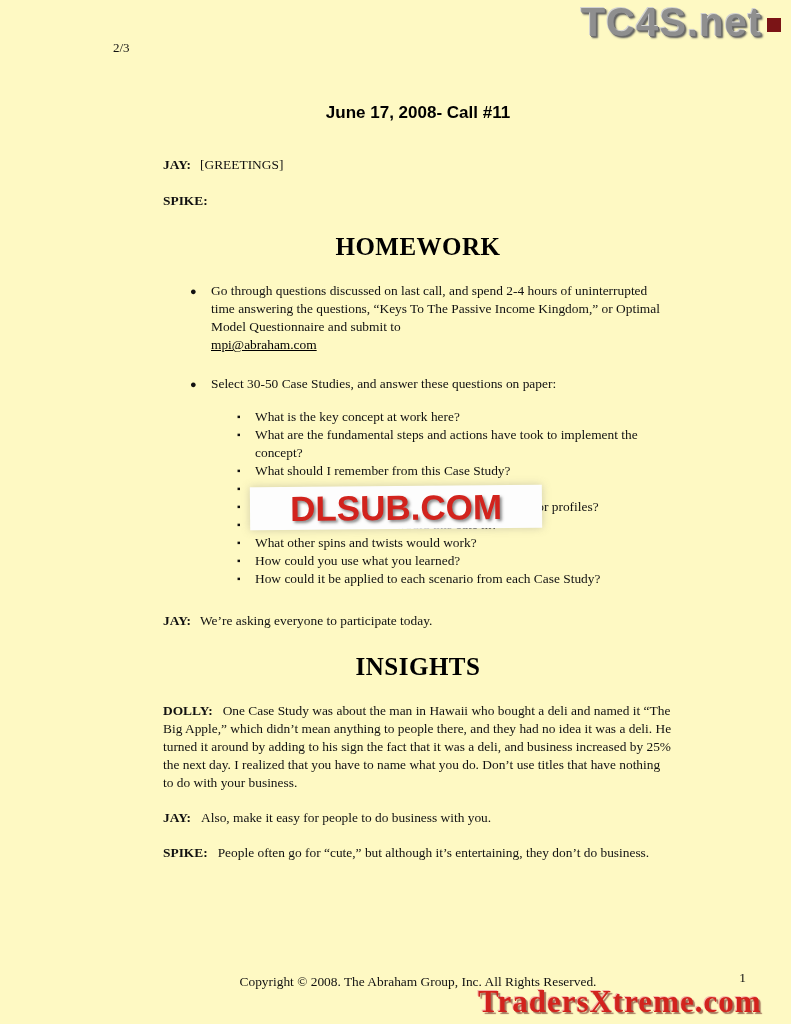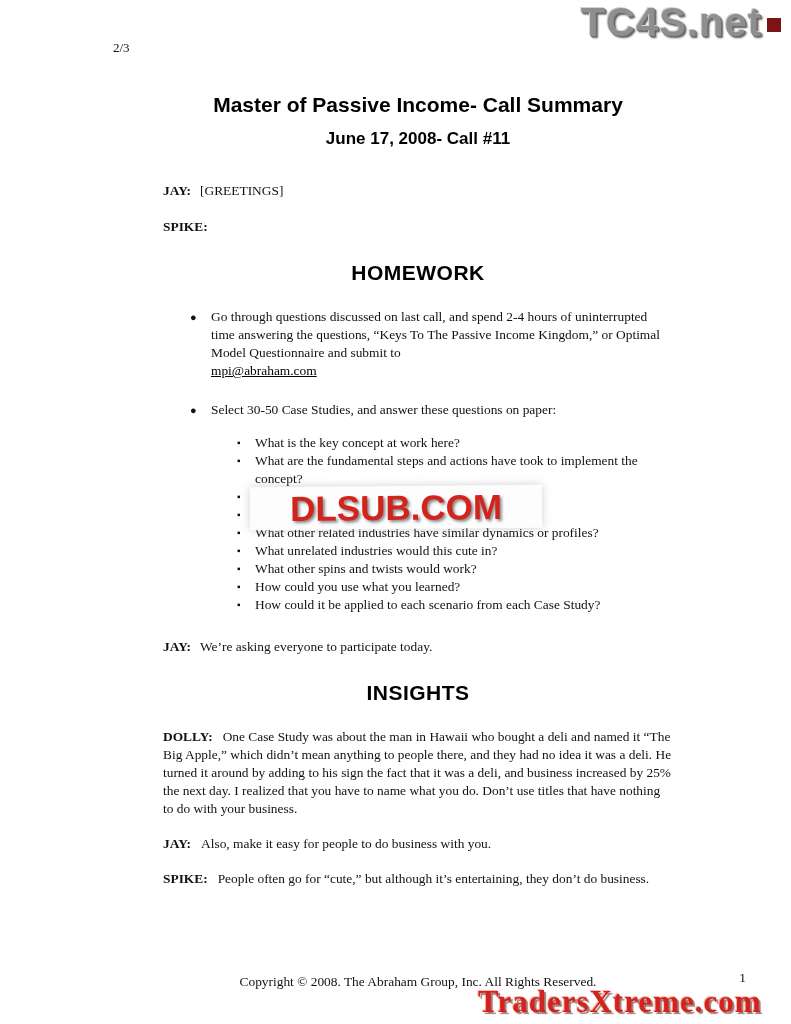--- a/index.html
+++ b/index.html
@@ -1,20 +1,20 @@
 <!DOCTYPE html>
 <html><head>
 <meta charset="utf-8">
 <style>
   html,body{margin:0;padding:0;background:#e8e8e8;}
   .page{
     position:relative;
     width:791px;height:1024px;
     margin:0 auto;
-    background:#ffffff;
+    background:#fef9c3;
     font-family:"Liberation Serif", serif;
     color:#111;
     overflow:hidden;
   }
   
   .wm-top{
     position:absolute;top:0px;right:10px;
     font-family:"Liberation Sans", sans-serif;
     font-weight:bold;font-size:40px;letter-spacing:1px;
     color:#8f8f8f;
@@ -64,22 +64,22 @@
     margin:10px 0 0 0;text-align:center;
     font-family:"Liberation Sans", sans-serif;
     font-size:17px;line-height:22px;font-weight:bold;color:#000;
   }
   .dialog{margin:0;padding:0;}
   .dialog .speaker{font-weight:bold;margin-right:9px;}
   .dlg-greet{margin-top:32px;}
   .dlg-spike{margin-top:18px;}
   h3.section{
     margin:28px 0 26px 0;text-align:center;
-    font-family:Liberation Sans, sans-serif;
-    font-size:21px;font-weight:bold;letter-spacing:0.5px;color:#000;
+    font-family:Liberation Serif, serif;
+    font-size:25px;font-weight:bold;letter-spacing:0.5px;color:#000;
   }
   ul{list-style:none;margin:0;padding:0;}
   li{display:flex;align-items:flex-start;}
   li .marker{width:21px;flex:0 0 21px;margin-left:27px;font-size:11px;line-height:18px;}
   li .txt{flex:1;}
   li.main + li.main{margin-top:21px;}
   ul.subs{margin-top:15px;}
   li.sub .marker{margin-left:74px;width:18px;flex:0 0 18px;font-size:10px;}
   a.email{color:#000;text-decoration:underline;cursor:pointer;}
   .participate{margin-top:24px;}
@@ -102,21 +102,20 @@
 
   <div class="wm-top">
     <span>TC4S.net</span>
     <span class="red-square"></span>
   </div>
 
   <div class="page-indicator">2/3</div>
 
   <div class="content">
 
-    <h1 class="title">Master of Passive Income- Call Summary</h1>
     <h2 class="subtitle">June 17, 2008- Call #11</h2>
 
     <p class="dialog dlg-greet">
       <span class="speaker">JAY:</span><span>[GREETINGS]</span>
     </p>
     <p class="dialog dlg-spike">
       <span class="speaker">SPIKE:</span>
     </p>
 
     <h3 class="section">HOMEWORK</h3>

